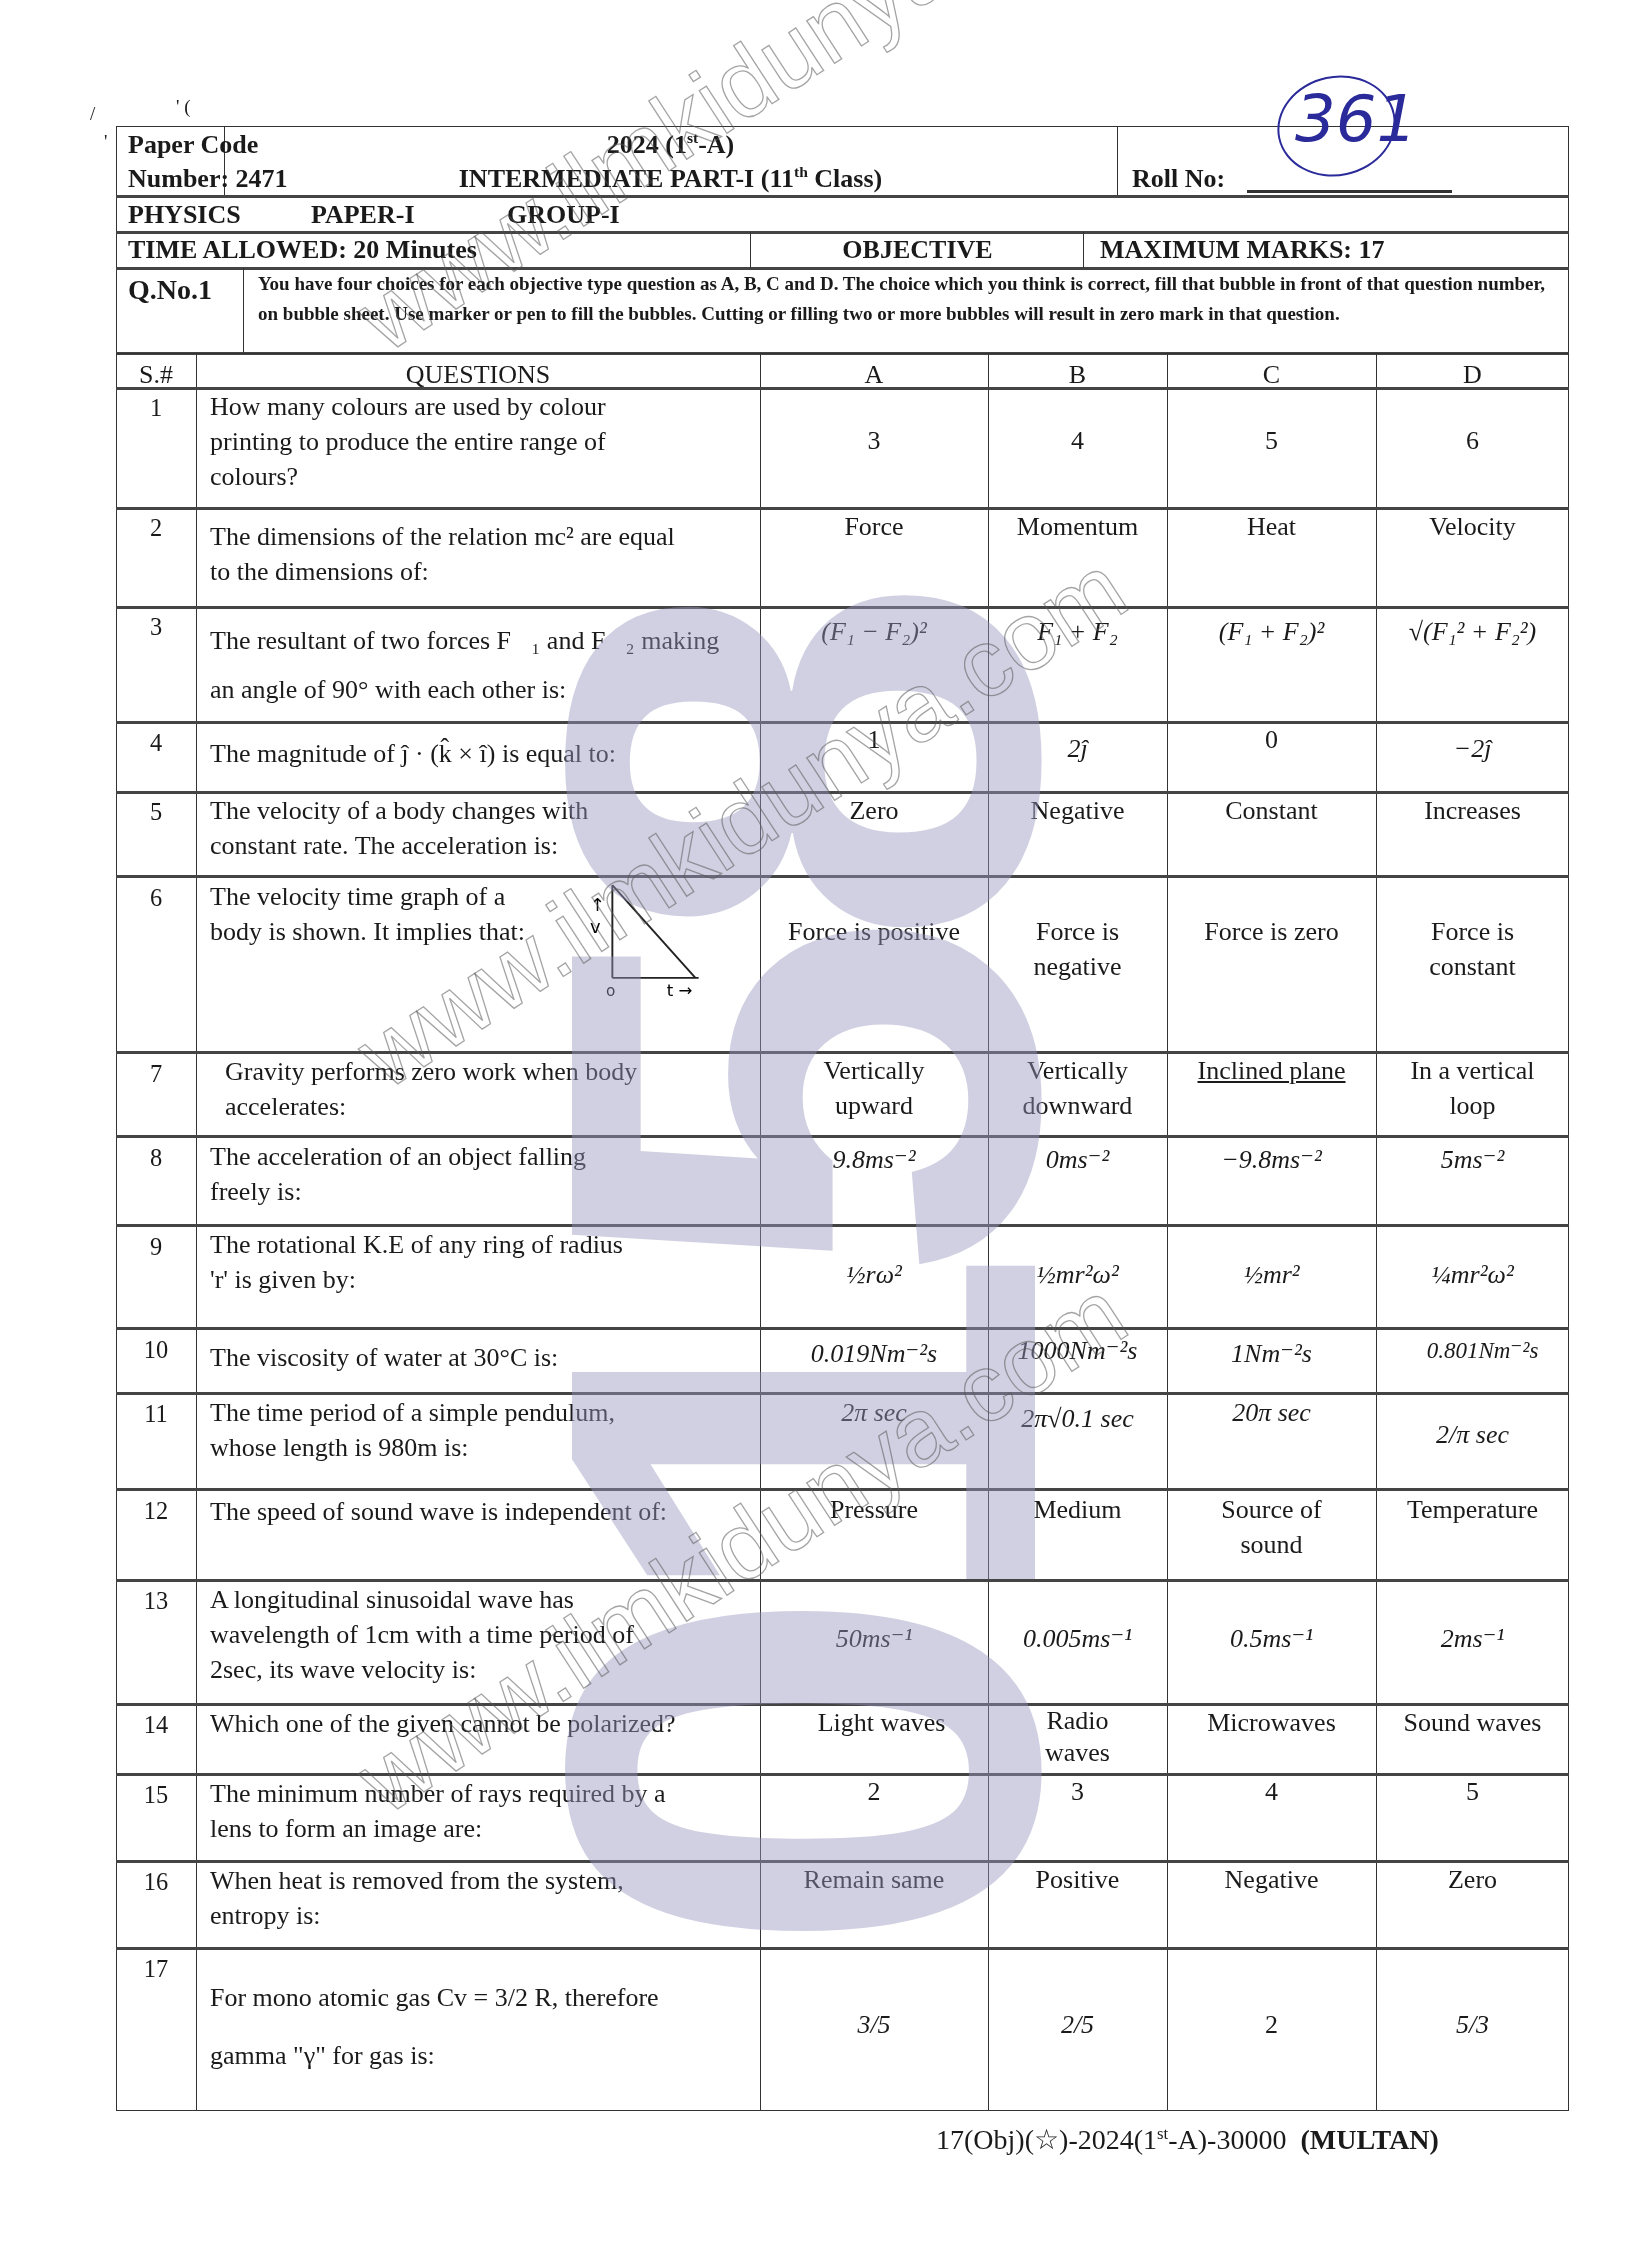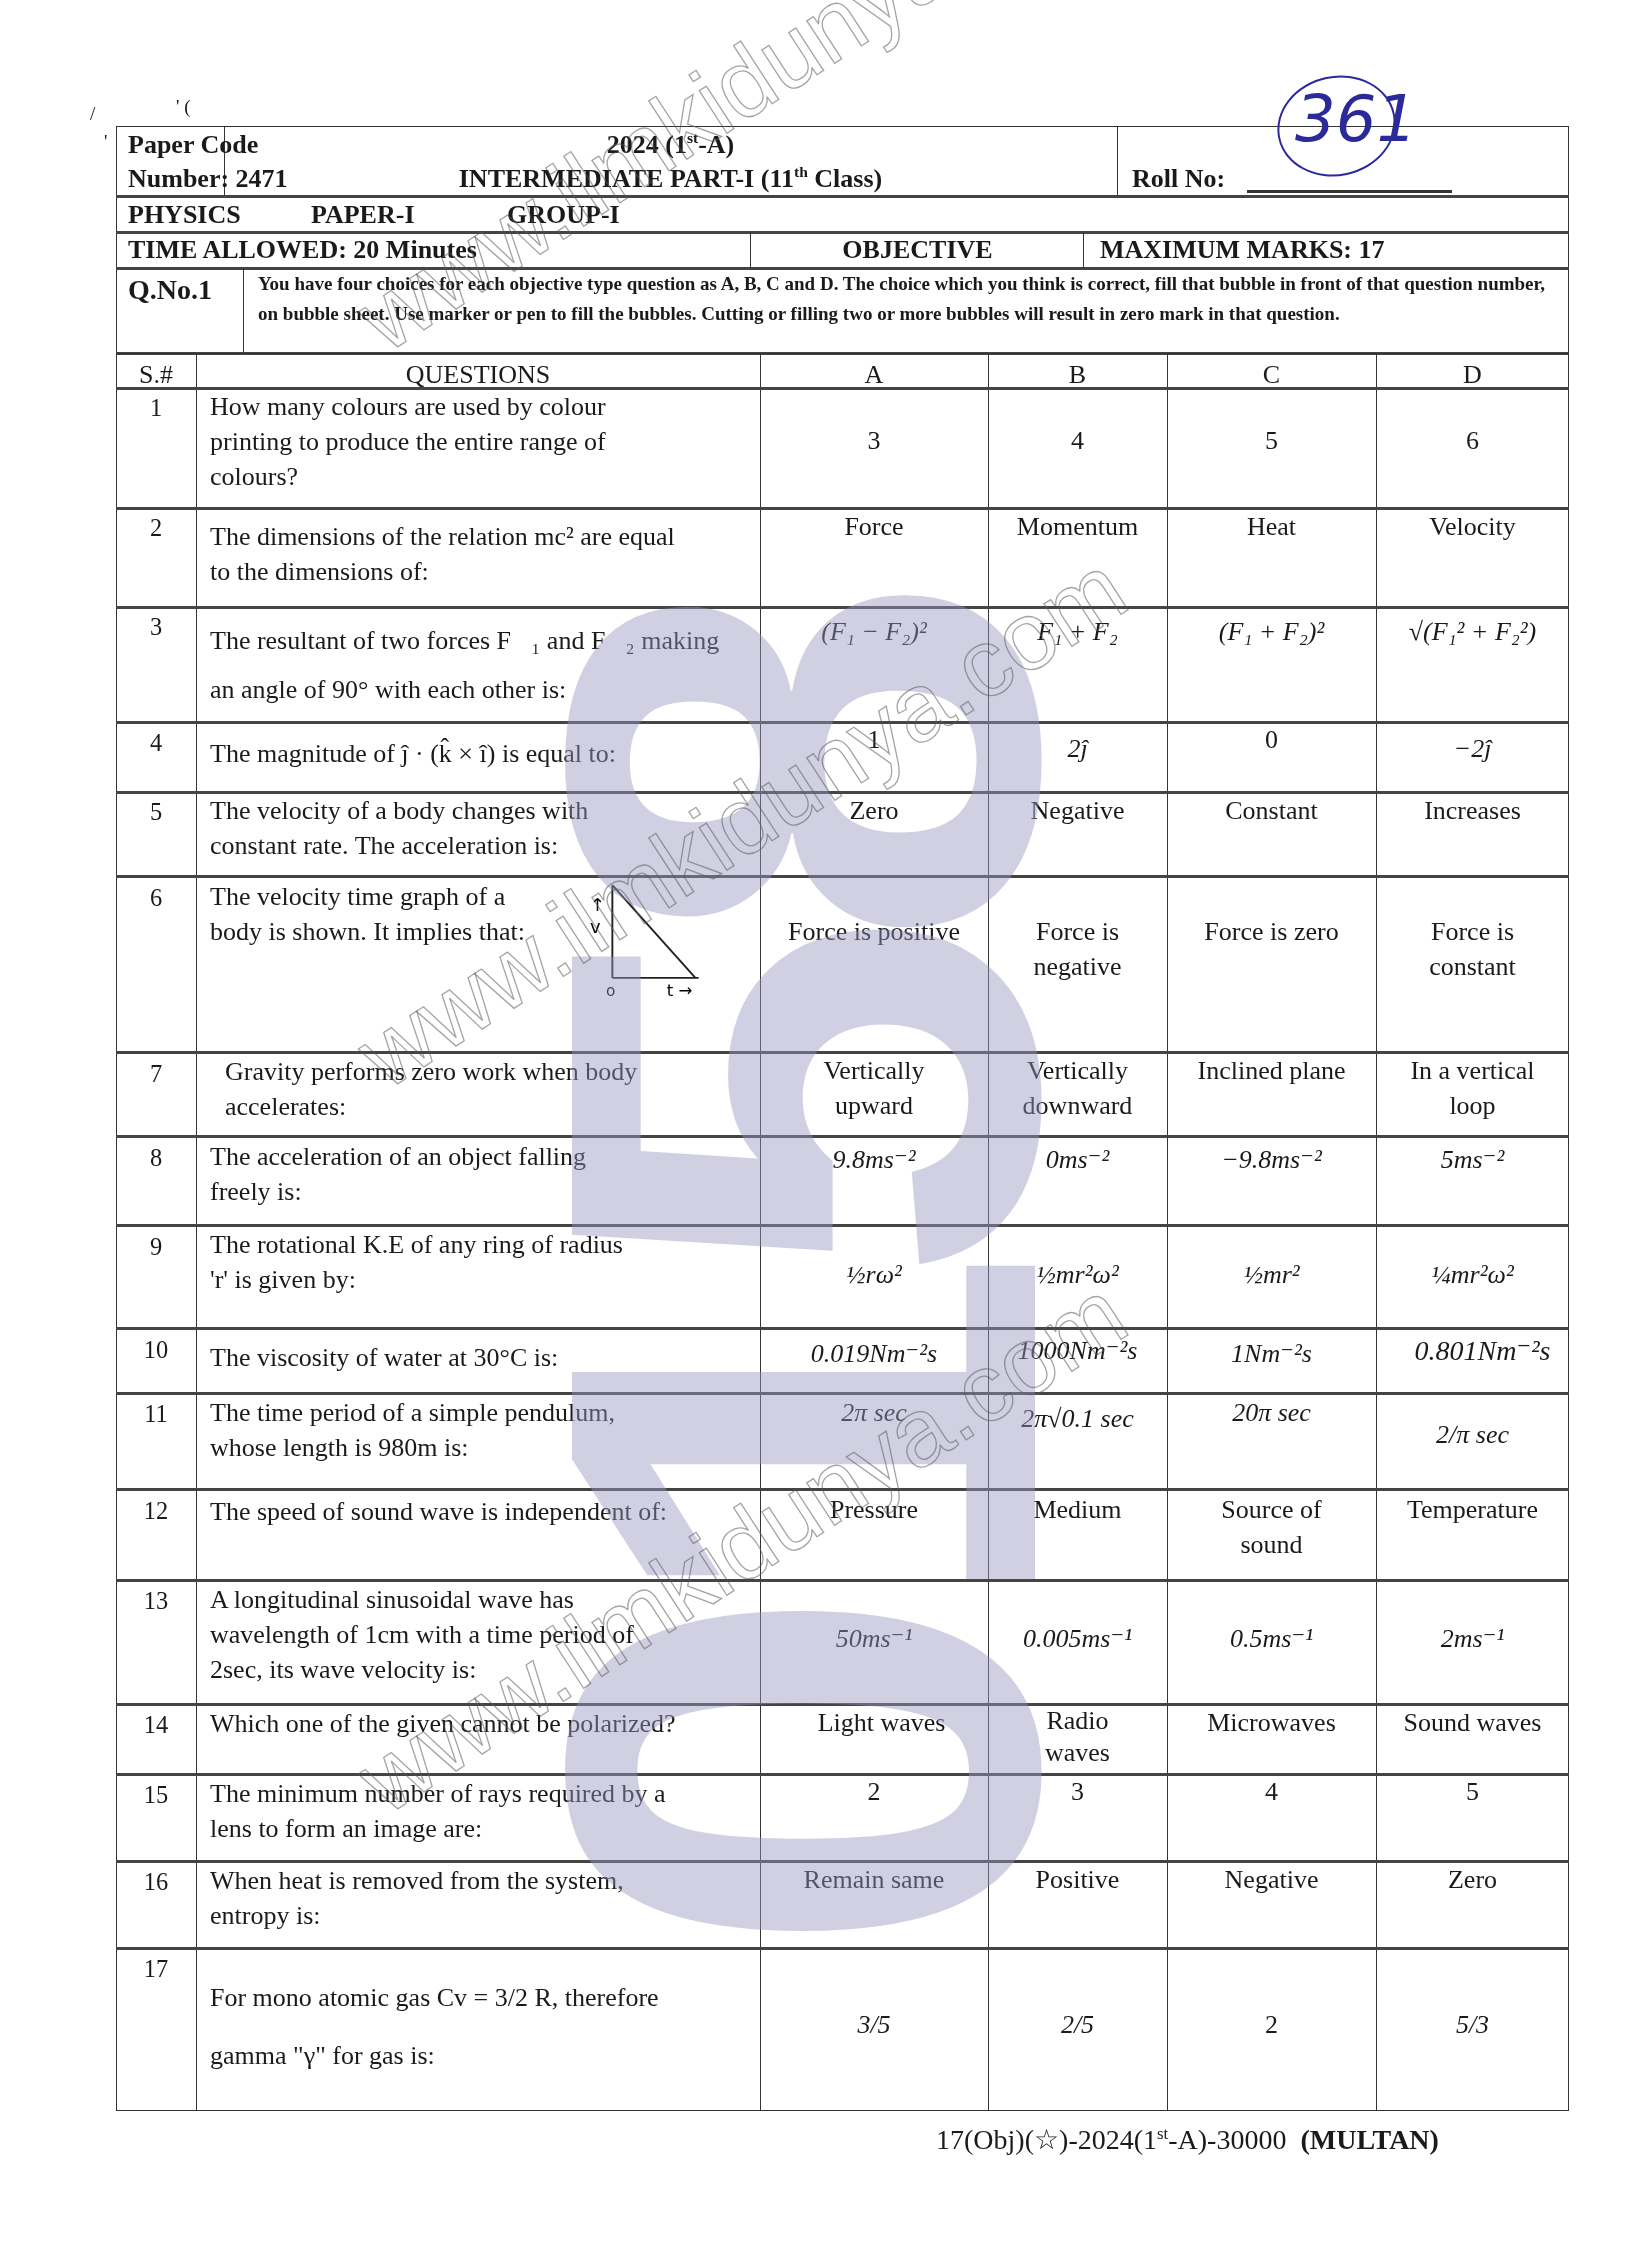--- a/index.html
+++ b/index.html
@@ -173,21 +173,21 @@
     <div class="cell opt" style="left:988px; width:179px; top:914px; padding:0 26px;">Force is negative</div>
     <div class="cell opt" style="left:1167px; width:209px; top:914px;">Force is zero</div>
     <div class="cell opt" style="left:1376px; width:193px; top:914px; padding:0 38px;">Force is constant</div>
   </div>
 
   <div>
     <div class="cell sn" style="left:116px; width:80px; top:1056px;">7</div>
     <div class="cell q" style="left:211px; width:500px; top:1054px;">Gravity performs zero work when body accelerates:</div>
     <div class="cell opt" style="left:760px; width:228px; top:1053px; padding:0 51px;">Vertically upward</div>
     <div class="cell opt" style="left:988px; width:179px; top:1053px; padding:0 13px;">Vertically downward</div>
-    <div class="cell opt" style="left:1167px; width:209px; top:1053px;">Inclined plane</div>
+    <div class="cell opt" style="left:1167px; width:209px; top:1053px;text-decoration:underline;">Inclined plane</div>
     <div class="cell opt" style="left:1376px; width:193px; top:1053px; padding:0 13px;">In a vertical loop</div>
   </div>
 
   <div>
     <div class="cell sn" style="left:116px; width:80px; top:1140px;">8</div>
     <div class="cell q" style="left:196px; width:462px; top:1139px;">The acceleration of an object falling freely is:</div>
     <div class="cell opt math" style="left:760px; width:228px; top:1142px;">9.8ms⁻²</div>
     <div class="cell opt math" style="left:988px; width:179px; top:1142px;">0ms⁻²</div>
     <div class="cell opt math" style="left:1167px; width:209px; top:1142px;">−9.8ms⁻²</div>
     <div class="cell opt math" style="left:1376px; width:193px; top:1142px;">5ms⁻²</div>
@@ -201,21 +201,21 @@
     <div class="cell opt math" style="left:1167px; width:209px; top:1257px;">½mr²</div>
     <div class="cell opt math" style="left:1376px; width:193px; top:1257px;">¼mr²ω²</div>
   </div>
 
   <div>
     <div class="cell sn" style="left:116px; width:80px; top:1332px;">10</div>
     <div class="cell q" style="left:196px; width:552px; top:1340px;">The viscosity of water at 30°C is:</div>
     <div class="cell opt math" style="left:760px; width:228px; top:1336px;">0.019Nm⁻²s</div>
     <div class="cell opt math" style="left:988px; width:179px; top:1333px;">1000Nm⁻²s</div>
     <div class="cell opt math" style="left:1167px; width:209px; top:1336px;">1Nm⁻²s</div>
-    <div class="cell opt math" style="left:1376px; width:213px; top:1333px; font-size:28px;">0.801Nm⁻²s</div>
+    <div class="cell opt math" style="left:1376px; width:213px; top:1333px; font-size:23px;">0.801Nm⁻²s</div>
   </div>
 
   <div>
     <div class="cell sn" style="left:116px; width:80px; top:1396px;">11</div>
     <div class="cell q" style="left:196px; width:487px; top:1395px;">The time period of a simple pendulum, whose length is 980m is:</div>
     <div class="cell opt math" style="left:760px; width:228px; top:1395px;">2π sec</div>
     <div class="cell opt math" style="left:988px; width:179px; top:1401px;">2π√0.1 sec</div>
     <div class="cell opt math" style="left:1167px; width:209px; top:1395px;">20π sec</div>
     <div class="cell opt math" style="left:1376px; width:193px; top:1417px;">2/π sec</div>
   </div>

